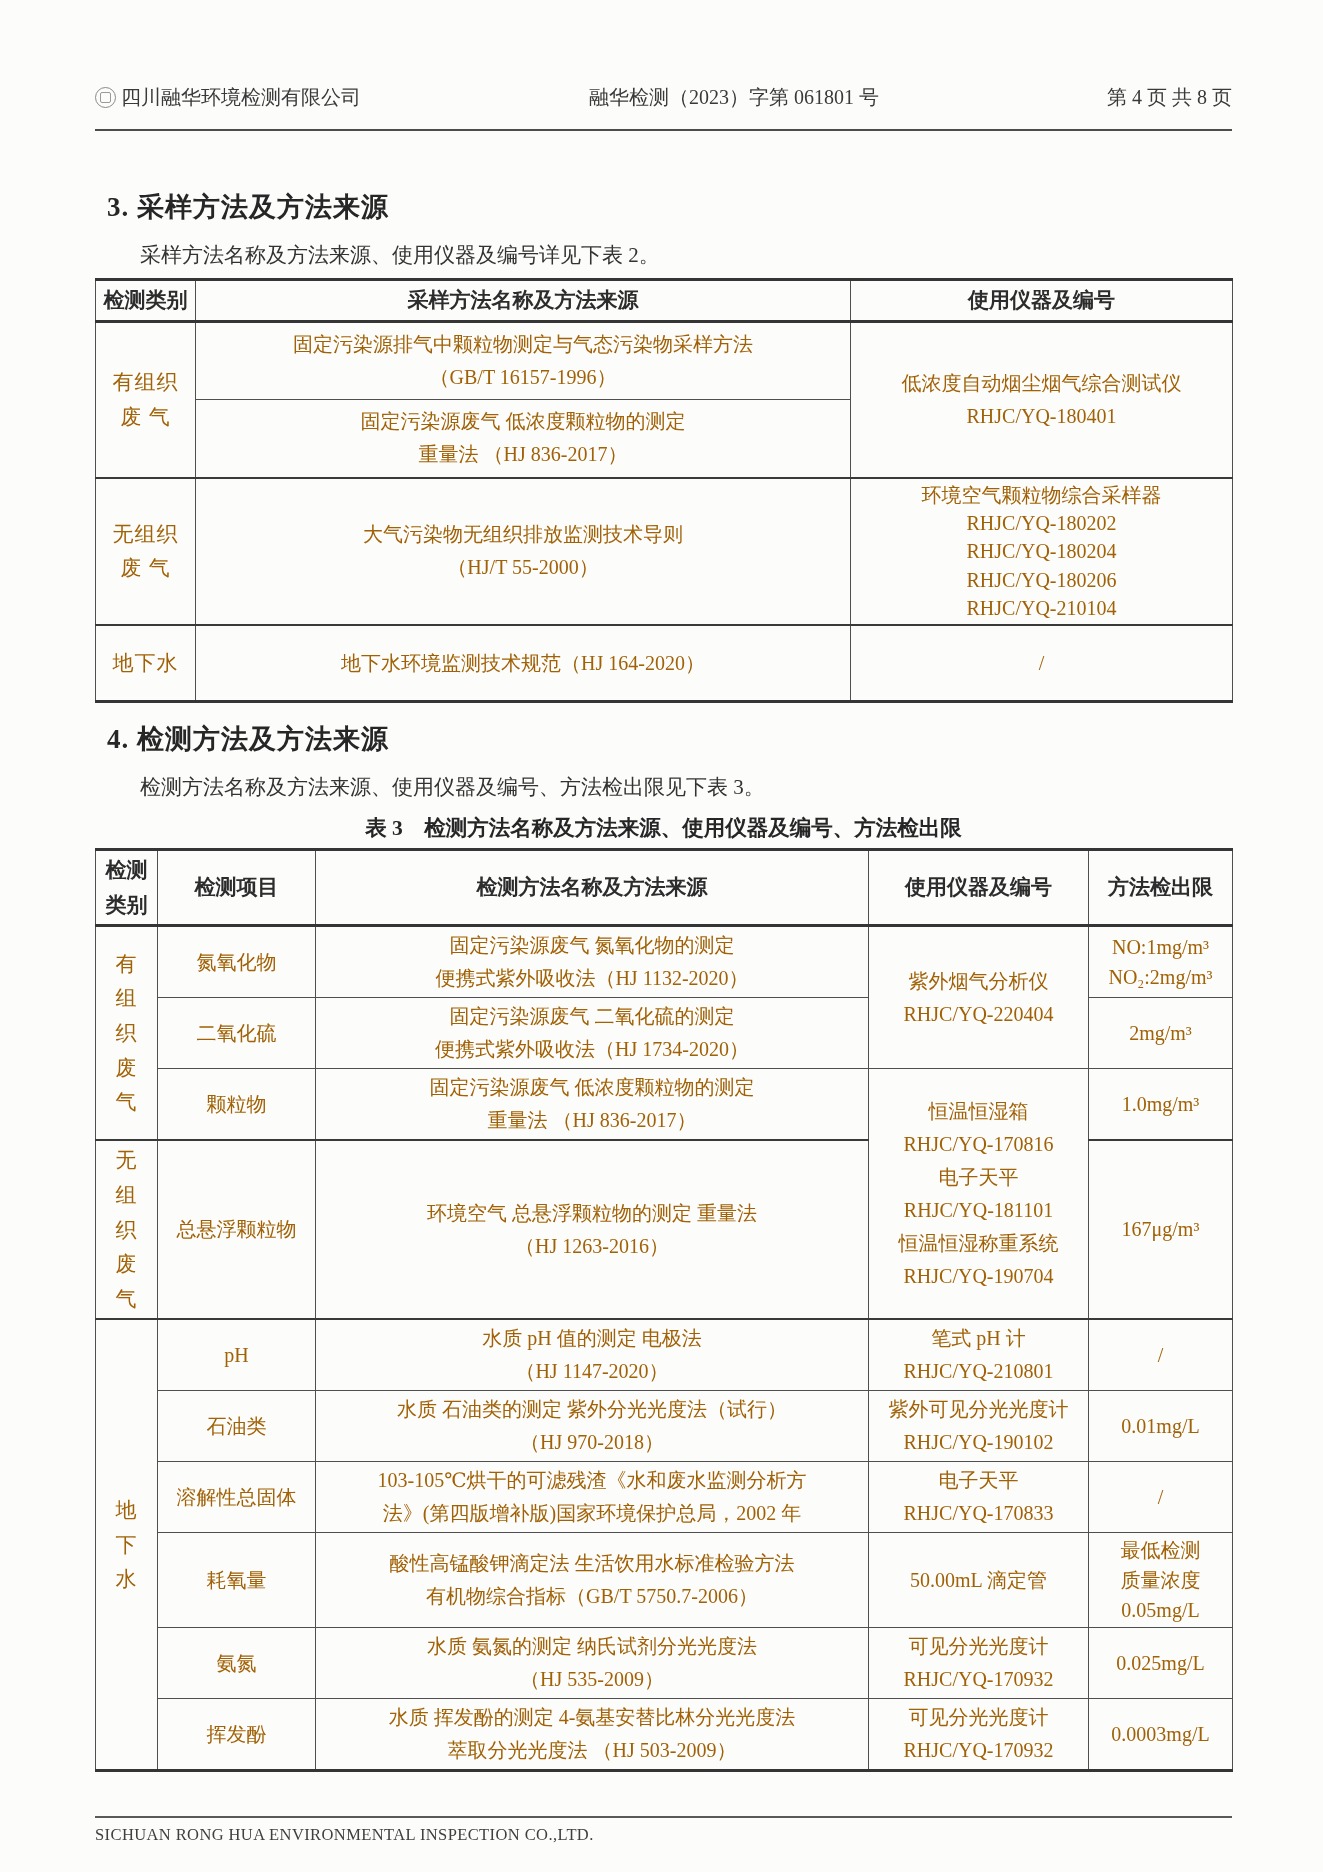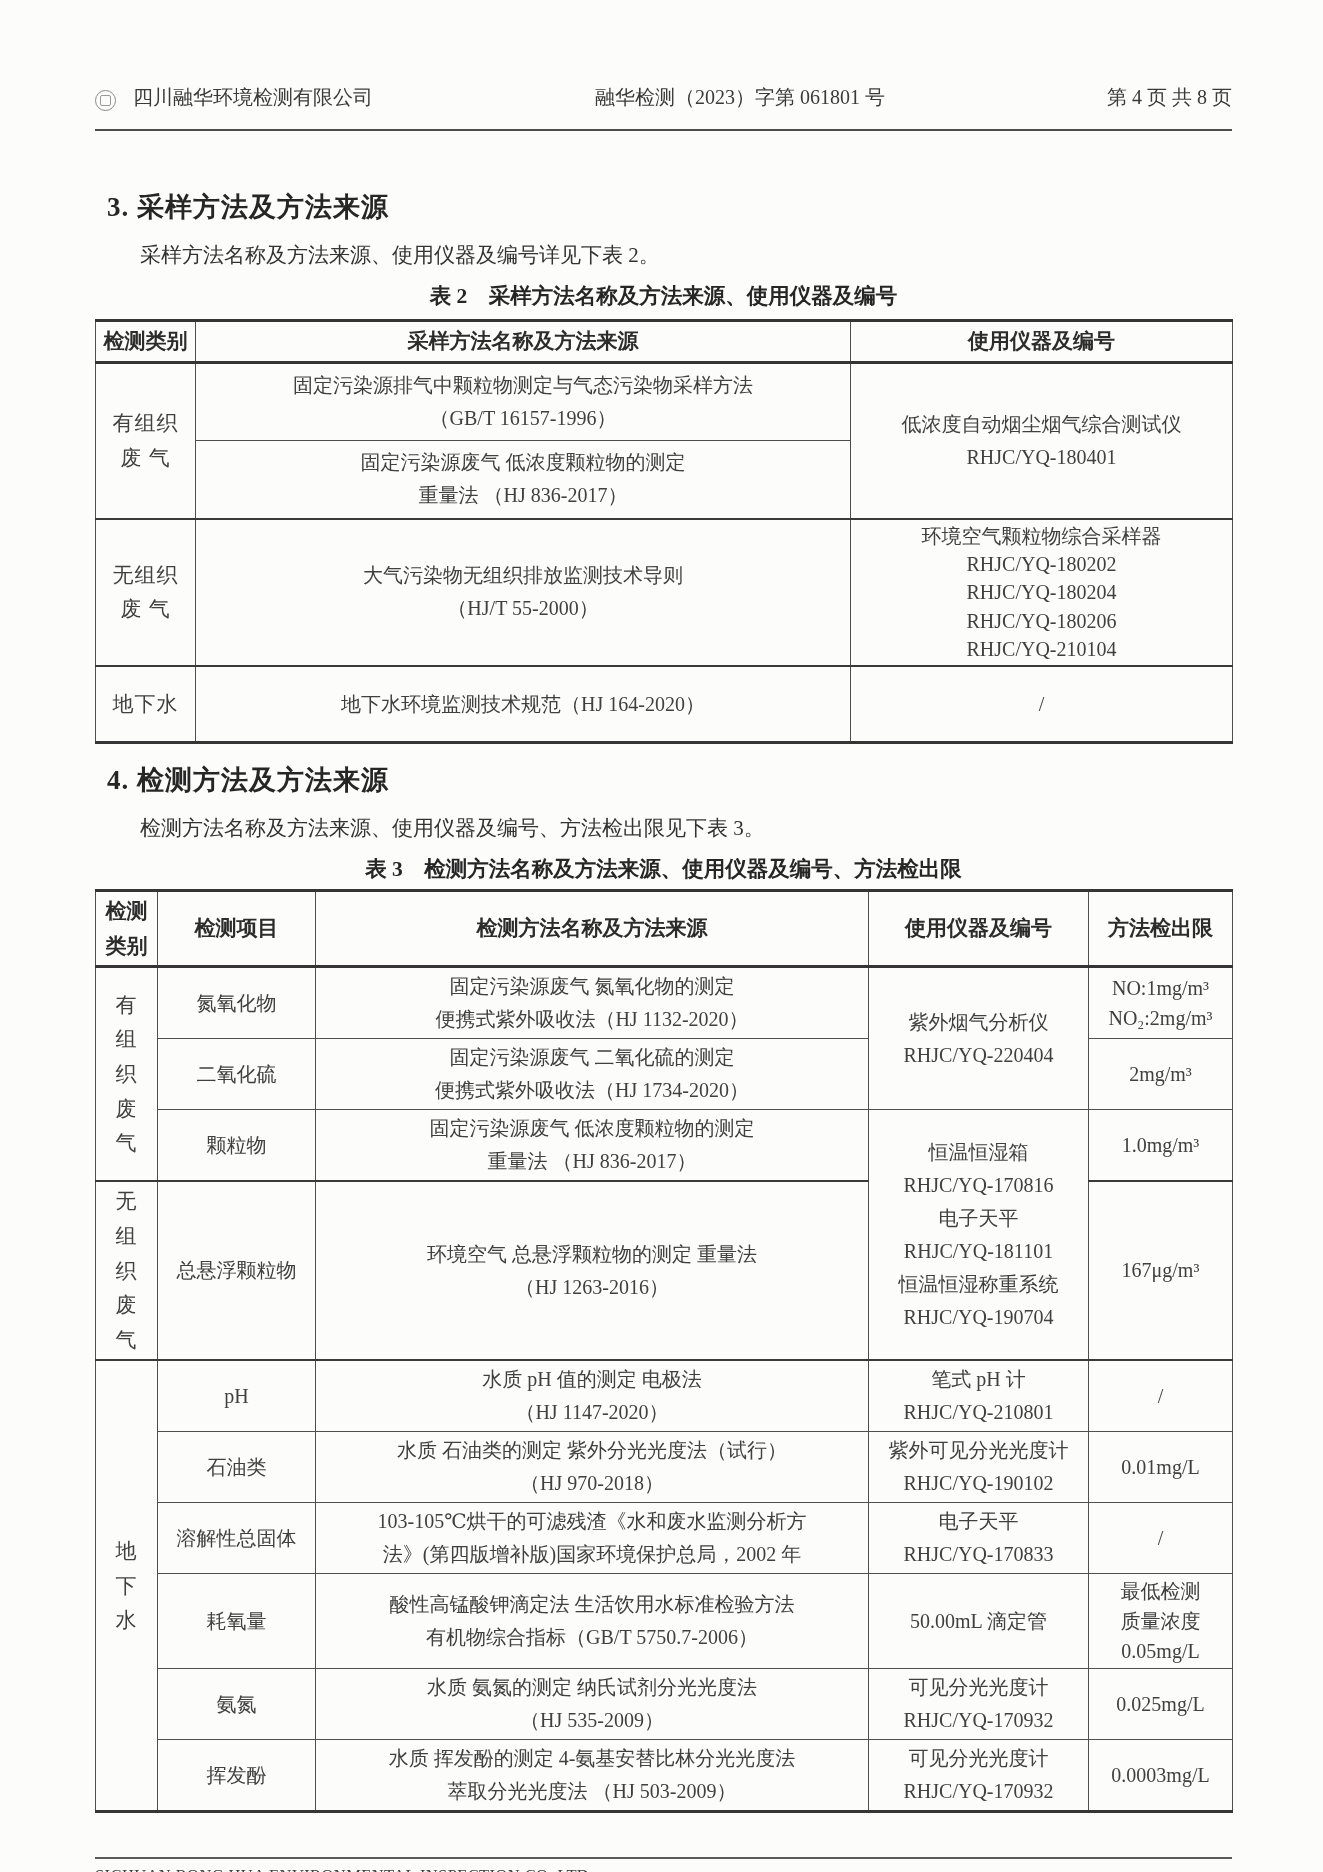--- a/index.html
+++ b/index.html
@@ -12,21 +12,21 @@
   }
   .content { position:absolute; left:95px; top:0; width:1137px; }
 
   
   .page-header {
     display:flex; justify-content:space-between; align-items:center;
     padding-top:84px; padding-bottom:18px;
     border-bottom:2px solid #4c4c4c;
     font-size:20px; color:#3a3a3a;
   }
-  .company { display:flex; align-items:flex-end; gap:17px; }
+  .company { display:flex; align-items:center; gap:5px; }
   .logo {
     width:19px; height:19px; border:1.5px solid #8a8a8a; border-radius:50%;
     display:inline-flex; align-items:center; justify-content:center; flex:0 0 auto;
   }
   .logo i { width:9px; height:9px; border:1px solid #9a9a9a; border-radius:2px; display:block; }
 
   
   .sec-title { font-size:27px; font-weight:bold; color:#262626; margin:58px 0 0 12px; letter-spacing:1px; }
   .sec-title.second { margin-top:18px; }
   .intro { font-size:21px; margin:16px 0 0 0; padding-left:45px; color:#333; }
@@ -39,21 +39,21 @@
     margin-top:9px;
     border-left:1px solid #4f4f4f; border-right:1px solid #4f4f4f;
     border-top:3px solid #353535; border-bottom:3px solid #353535;
   }
   td {
     border:1px solid #4f4f4f;
     text-align:center; vertical-align:middle;
     font-size:20px; line-height:1.65;
     padding:2px 6px;
     white-space:pre-line;
-    color:#404040;
+    color:#a16207;
   }
   tr.head td { border-bottom:3px solid #353535; font-weight:bold; font-size:21px; color:#2c2c2c; }
   tr.cat-top td { border-top:2.5px solid #3a3a3a; }
   td.cat { font-size:21px; letter-spacing:1px; }
   td.lh-sm { line-height:1.42; }
   td.lh-md { line-height:1.5; }
 
   
   .page-footer { margin-top:44px; border-top:2px solid #5a5a5a; padding-top:7px; }
   .footer-text { font-size:16.5px; color:#3f3f3f; letter-spacing:0.4px; }
@@ -69,21 +69,20 @@
           <i></i>
         </span>
       <span>四川融华环境检测有限公司</span>
     </span>
     <span>融华检测（2023）字第 061801 号</span>
     <span>第 4 页 共 8 页</span>
   </div>
 
   <div class="sec-title">3. 采样方法及方法来源</div>
   <div class="intro"><span>采样方法名称及方法来源、使用仪器及编号详见下</span><b>表 2。</b></div>
-  <div class="tbl-caption">表 2　采样方法名称及方法来源、使用仪器及编号</div>
 
   <table>
     <colgroup>
         <col style="width:100px">
         <col style="width:655px">
         <col style="width:382px">
       </colgroup>
     <tbody>
         <tr class="head" style="height:42px">
       <td>检测类别</td>

